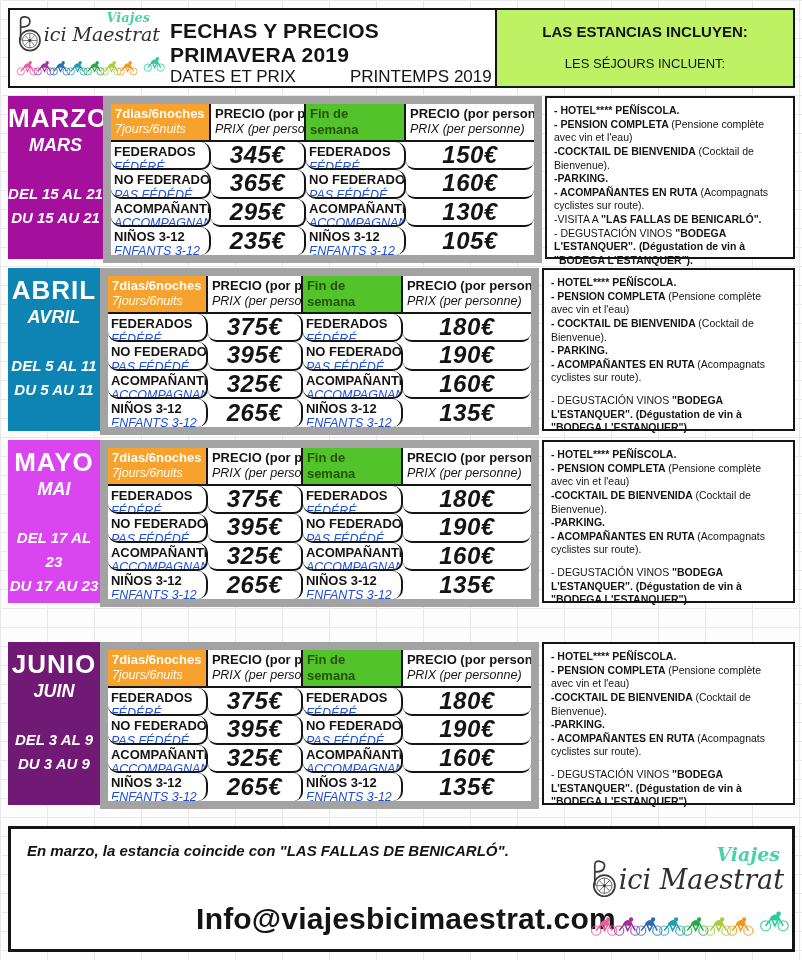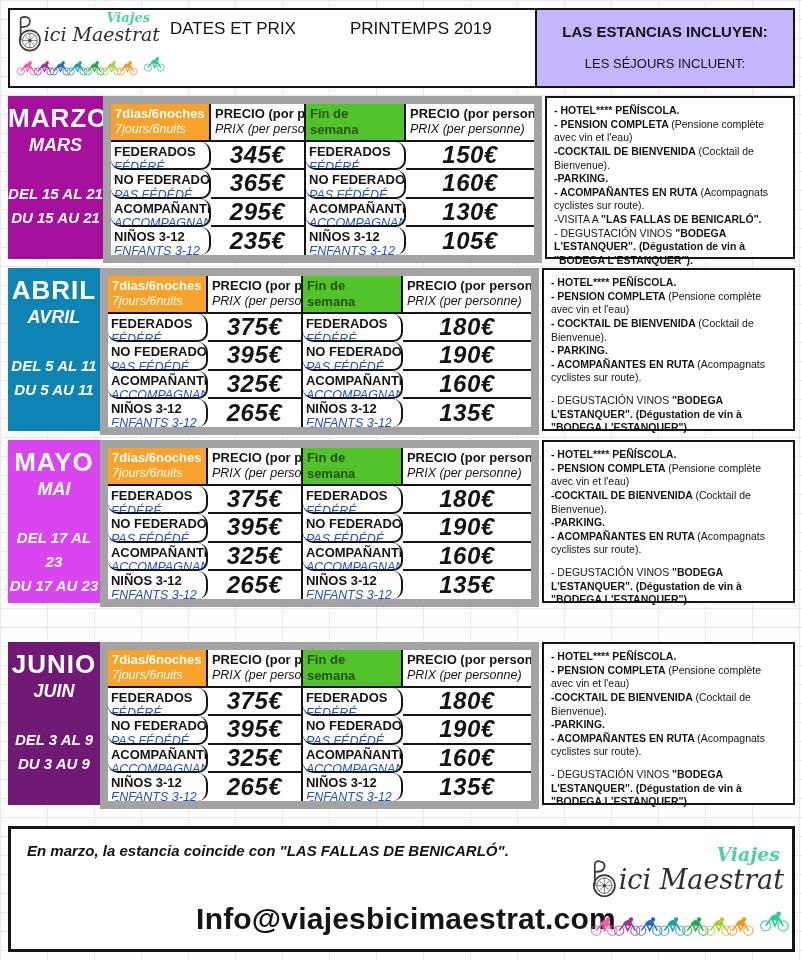--- a/index.html
+++ b/index.html
@@ -15,23 +15,23 @@
   
   .topbar{position:absolute;top:8px;left:8px;width:787px;height:80px;
     border:2px solid #151515;background:#fff;box-sizing:border-box;display:flex;}
   .logo-area{position:relative;box-sizing:border-box;}
   .topbar .logo-area{width:150px;padding:3px 0 0 6px;}
   .title-area{flex:1;padding:9px 0 8px 10px;box-sizing:border-box;display:flex;
     flex-direction:column;justify-content:space-between;}
   .main-title{font-size:21px;font-weight:bold;margin:0;letter-spacing:.2px;}
   .subtitles{font-size:17px;display:flex;}
   .subtitles span:first-child{width:180px;}
-  .includes-area{width:258px;border-left:2px solid #151515;box-sizing:border-box;
+  .includes-area{width:298px;border-left:2px solid #151515;box-sizing:border-box;
     display:flex;flex-direction:column;justify-content:space-between;
-    padding:13px 4px 15px;text-align:center;background:#c4b5fd;}
+    padding:13px 4px 15px;text-align:center;background:#bef264;}
   .inc-title{font-size:15px;font-weight:bold;}
   .inc-sub{font-size:13px;}
   
   .viajes{position:absolute;font-family:"DejaVu Serif",serif;font-style:italic;font-weight:bold;}
   .topbar .viajes{top:0;right:10px;font-size:13px;}
   .brand-line{display:flex;align-items:center;}
   .brand-text{font-family:"DejaVu Serif",serif;font-style:italic;color:#2f2f2f;white-space:nowrap;}
   .topbar .brand-text{font-size:19px;}
   .riders{display:flex;align-items:flex-end;margin-top:1px;}
   .riders svg{margin-right:-5px;}
@@ -60,21 +60,21 @@
   .th1{font-size:13px;font-weight:bold;line-height:1.25;}
   .th2{font-size:12.5px;font-style:italic;line-height:1.25;}
   .th-week .th1,.th-week .th2{color:#fffdf5;}
   .th-weekend .th1{color:#27520a;}
   .th-weekend .th2{color:#fff;}
   .th-price .th1,.th-price .th2{white-space:nowrap;}
   .cat{padding:2px 3px;display:flex;flex-direction:column;justify-content:flex-start;border-radius:10px;}
   .c1{font-size:13px;font-weight:bold;line-height:1.2;white-space:nowrap;}
   .c2{font-size:12.5px;font-style:italic;line-height:1.2;color:#1d4ed8;white-space:nowrap;}
   .price{display:flex;align-items:center;justify-content:center;
-    font-size:24px;font-weight:bold;font-style:italic;letter-spacing:.5px;}
+    font-size:24px;font-weight:bold;font-style:italic;letter-spacing:.5px;border-radius:9px;}
   .inclusions{width:261px;margin-left:3px;border:2px solid #151515;background:#fff;
     padding:6px 7px;box-sizing:border-box;font-size:10.5px;line-height:1.3;height:163px;}
   .inc-line.gap{margin-top:9px;}
   .inclusions b{font-weight:bold;}
   
   .footer{position:absolute;top:826px;left:8px;width:787px;height:126px;
     border:3px solid #151515;background:#fff;box-sizing:border-box;}
   .notes{padding:13px 0 0 16px;width:560px;}
   .note-es{font-size:15px;font-weight:bold;font-style:italic;}
   .note-fr{font-size:15px;font-style:italic;margin-top:9px;color:#1b1b1b;}
@@ -172,20 +172,21 @@
                 <circle cx="8" cy="19" r="6"></circle>
                 <circle cx="29" cy="19" r="6"></circle>
               </g>
               <path d="M8 19 L15 10 L24 10 L29 19 M15 10 L19 19 L24 10" fill="none" stroke="#2ec99b" stroke-width="2"></path>
               <circle cx="23.5" cy="4.5" r="2.8" fill="#2ec99b"></circle>
               <path d="M13 10 Q18 2 25 7.5 L21.5 13 L15 12 Z" fill="#2ec99b"></path>
             </svg></span>
         </div>
       </div>
     <div class="title-area">
+      <h1 class="main-title">FECHAS Y PRECIOS PRIMAVERA 2019</h1>
       <div class="subtitles">
         <span>DATES ET PRIX</span>
         <span>PRINTEMPS 2019</span>
       </div>
     </div>
     <div class="includes-area">
       <div class="inc-title">LAS ESTANCIAS INCLUYEN:</div>
       <div class="inc-sub">LES SÉJOURS INCLUENT:</div>
     </div>
   </header>

